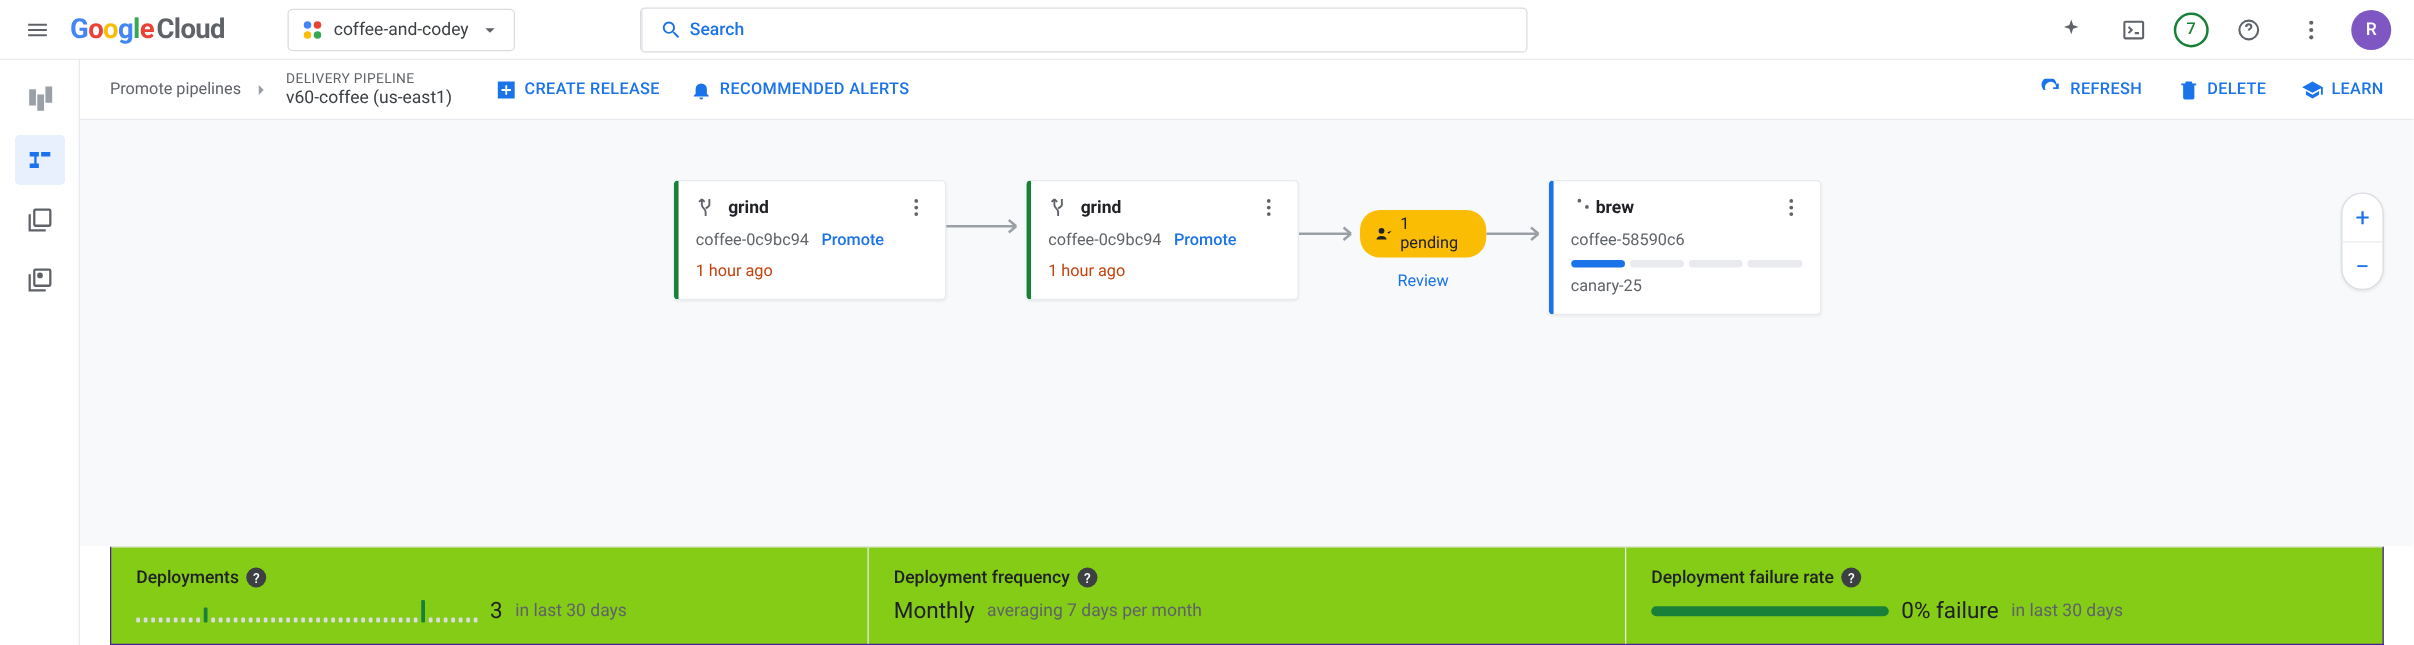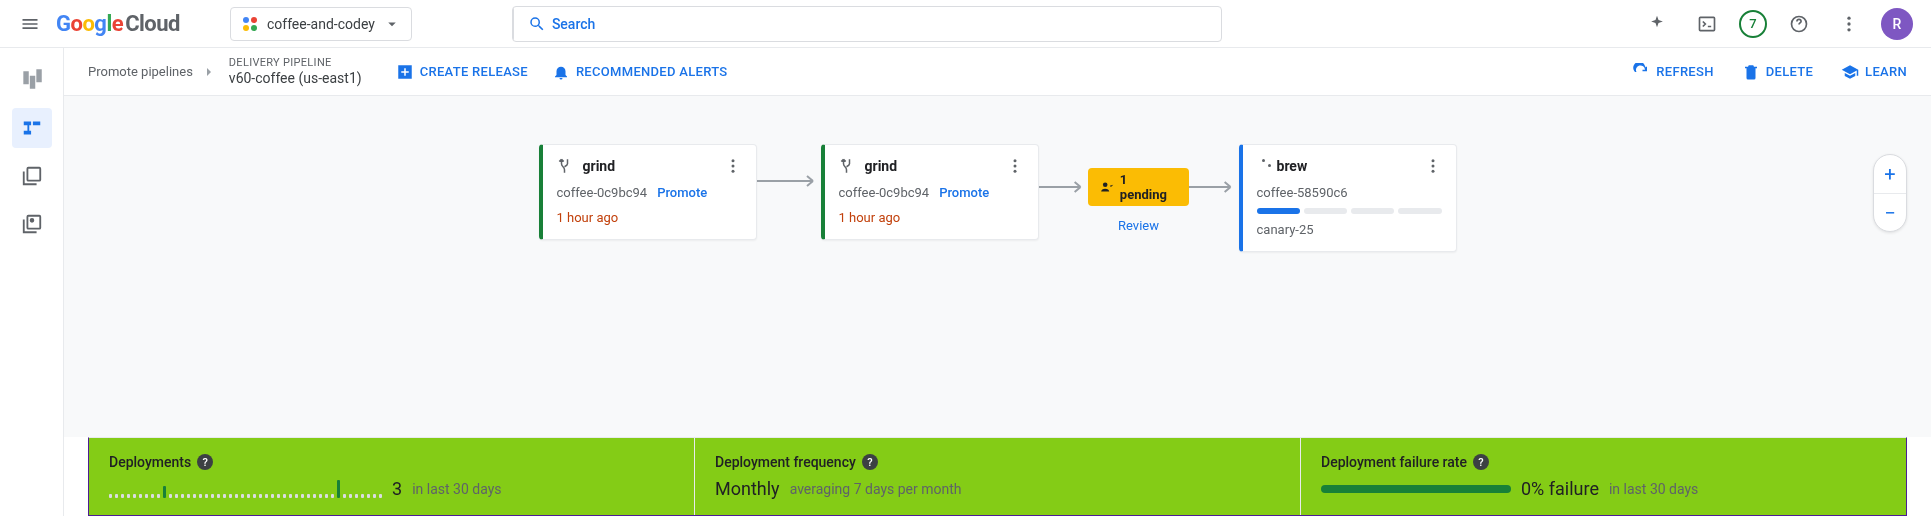--- a/index.html
+++ b/index.html
@@ -59,21 +59,21 @@
 .progress .seg.fill{background:#1a73e8}
 .canary{margin-top:8px;color:#5f6368;font-size:13px}
 .spinner-dots{width:14px;height:14px;position:relative;margin-right:6px}
 .spinner-dots i{position:absolute;width:3px;height:3px;border-radius:50%;background:#5f6368}
 .spinner-dots i:nth-child(1){top:0;left:5px}
 .spinner-dots i:nth-child(2){top:5px;right:0}
 
 .conn{width:64px;display:flex;align-items:center;justify-content:center;padding-top:30px}
 .arrow{color:#9aa0a6}
 .conn.wide{width:200px;flex-direction:column;padding-top:18px}
-.pending-chip{display:flex;align-items:center;gap:6px;background:#fbbc04;color:#202124;border-radius:4px;font-size:13px;font-weight:700;padding:4px 12px}
+.pending-chip{display:flex;align-items:center;gap:6px;background:#fbbc04;color:#202124;border-radius:16px;font-size:13px;font-weight:400;padding:4px 12px}
 .review-link{margin-top:6px;color:#1a73e8;font-size:13px;cursor:pointer}
 .conn-arrows{display:flex;align-items:center;gap:0;margin:6px 0}
 
 .zoom{position:absolute;right:24px;top:58px;background:#fff;border:1px solid #dadce0;border-radius:18px;display:flex;flex-direction:column;overflow:hidden;box-shadow:0 1px 3px rgba(0,0,0,0.1)}
 .zoom .zbtn{width:32px;height:38px;display:flex;align-items:center;justify-content:center;color:#1a73e8;font-size:20px;cursor:pointer}
 .zoom .zbtn+.zbtn{border-top:1px solid #e8eaed}
 
 .metrics{background:#84cc16;display:flex;margin:0 24px;border:1px solid #4c1d95;border-top:1px solid #e8eaed}
 .metric{flex:1;padding:16px 20px}
 .metric+.metric{border-left:1px solid #e8eaed}

